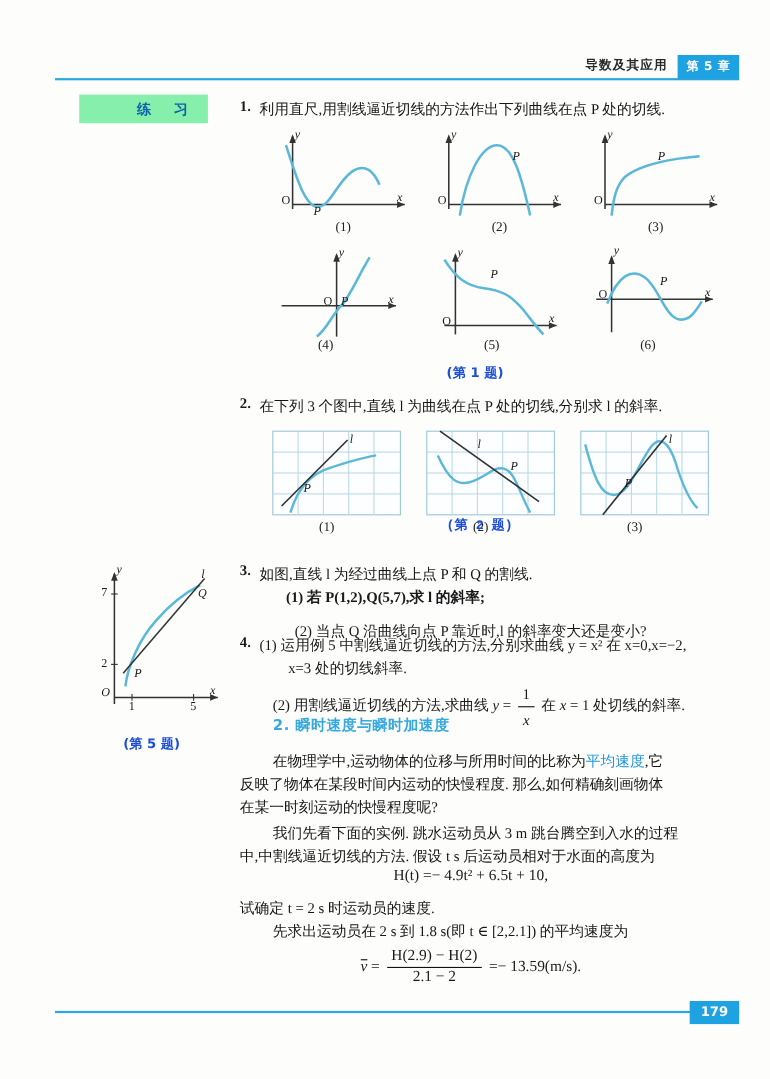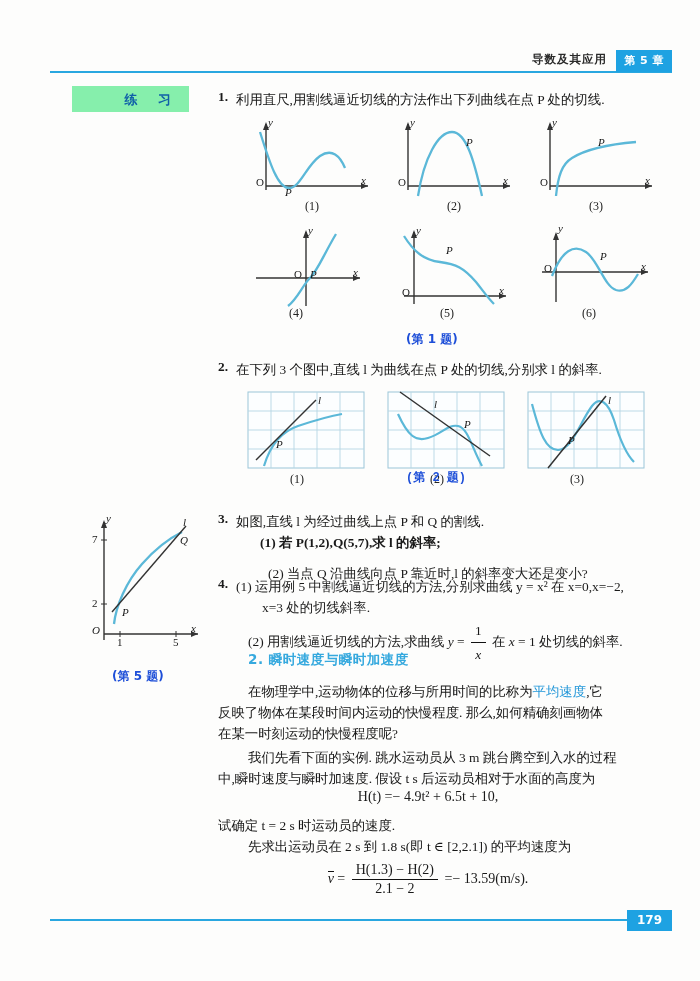--- a/index.html
+++ b/index.html
@@ -277,32 +277,32 @@
 
   <div class="sec-h" style="left:248px;top:651px;">2. 瞬时速度与瞬时加速度</div>
 
   <div class="txt" style="left:248px;top:681px;">
     <span>在物理学中,运动物体的位移与所用时间的比称为</span><span class="hl">平均速度</span><span>,它</span>
   </div>
   <div class="txt" style="left:218px;top:702px;">反映了物体在某段时间内运动的快慢程度. 那么,如何精确刻画物体</div>
   <div class="txt" style="left:218px;top:723px;">在某一时刻运动的快慢程度呢?</div>
 
   <div class="txt" style="left:248px;top:747px;">我们先看下面的实例. 跳水运动员从 3 m 跳台腾空到入水的过程</div>
-  <div class="txt" style="left:218px;top:768px;">中,瞬时速度与瞬时加速度. 假设 t s 后运动员相对于水面的高度为</div>
+  <div class="txt" style="left:218px;top:768px;">中,中割线逼近切线的方法. 假设 t s 后运动员相对于水面的高度为</div>
 
   <div class="fml" style="left:218px;top:789px;width:420px;">H(t) =− 4.9t² + 6.5t + 10,</div>
 
   <div class="txt" style="left:218px;top:815px;">试确定 t = 2 s 时运动员的速度.</div>
   <div class="txt" style="left:248px;top:836px;">先求出运动员在 2 s 到 1.8 s(即 t ∈ [2,2.1]) 的平均速度为</div>
 
   <div class="fml" style="left:218px;top:862px;width:420px;">
     <span class="ovl"><i class="v">v</i></span>
     <span>=</span>
     <span class="frac">
-      <span class="n">H(1.3) − H(2)</span>
+      <span class="n">H(2.9) − H(2)</span>
       <span class="d">2.1 − 2</span>
     </span>
     <span>=− 13.59(m/s).</span>
   </div>
 
   <div class="ft-rule"></div>
   <div class="ft-badge">179</div>
 </div>
 
 </body></html>

